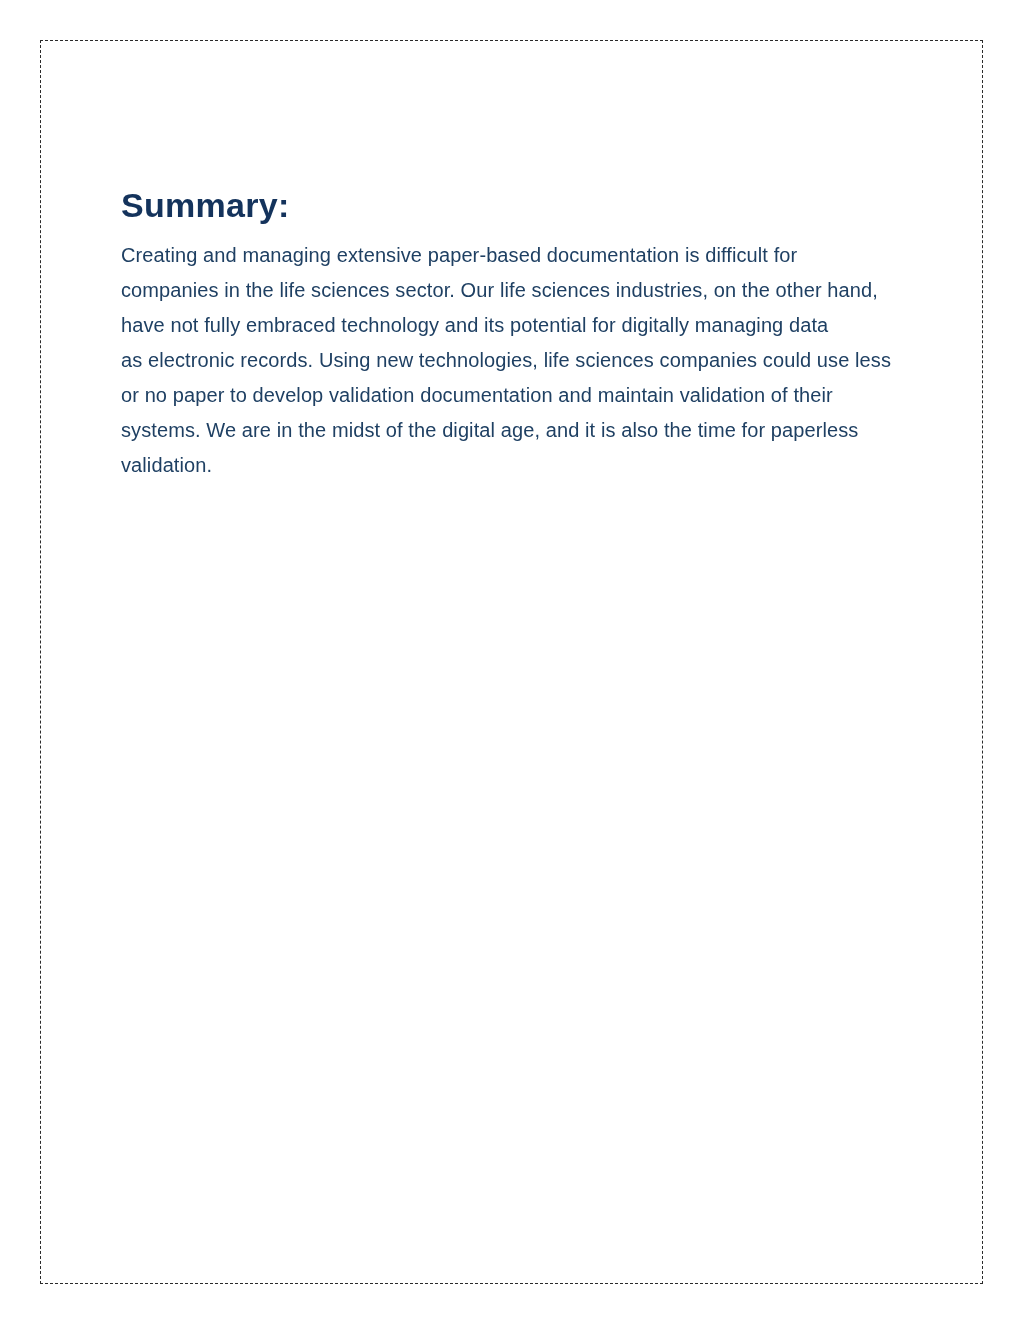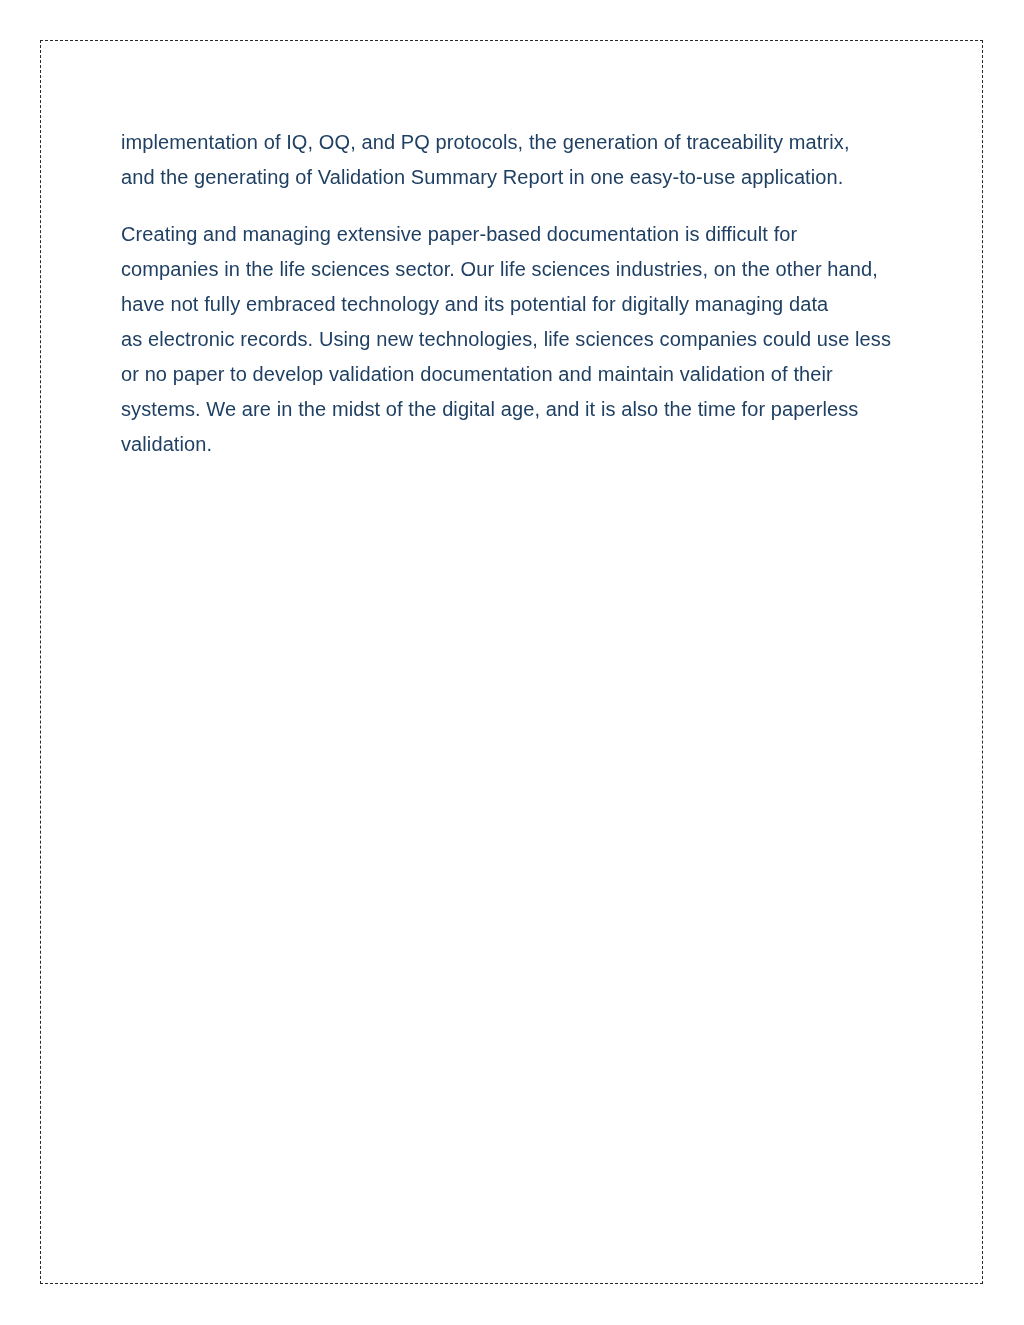--- a/index.html
+++ b/index.html
@@ -39,24 +39,23 @@
     margin-top: 60px;
     margin-bottom: 12px;
   }
 </style>
 </head>
 <body>
 
 <div class="page-frame">
   <div class="page-content">
 
-    <p class="para">implementation of IQ, OQ, and PQ protocols, the generation of traceability matrix,
-and the generating of Validation Summary Report in one easy-to-use application.</p>
 
 
+    <h1 class="summary-heading">Summary:</h1>
 
     <p class="para">Creating and managing extensive paper-based documentation is difficult for
 companies in the life sciences sector. Our life sciences industries, on the other hand,
 have not fully embraced technology and its potential for digitally managing data
 as electronic records. Using new technologies, life sciences companies could use less
 or no paper to develop validation documentation and maintain validation of their
 systems. We are in the midst of the digital age, and it is also the time for paperless
 validation.</p>
 
   </div>

